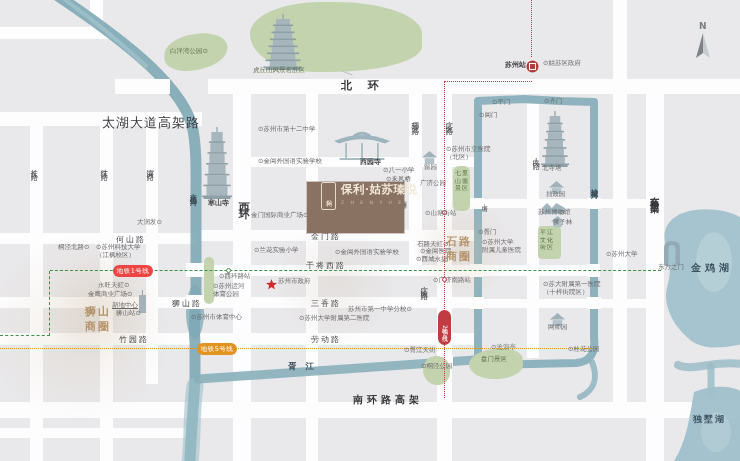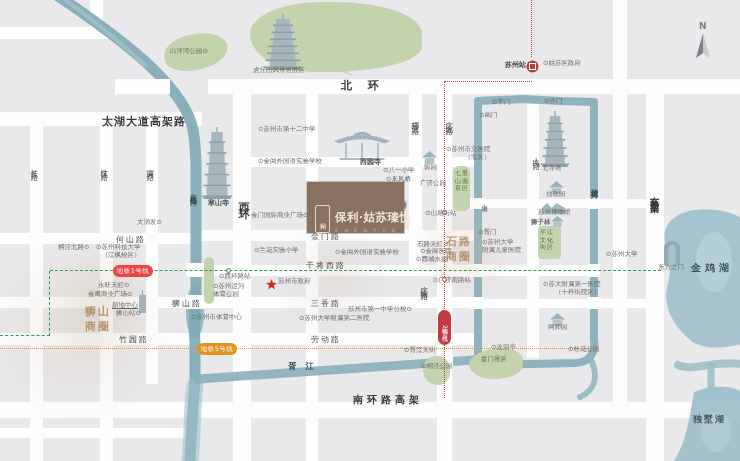--- a/index.html
+++ b/index.html
@@ -12,38 +12,38 @@
   .park{position:absolute;z-index:16;background:#c3d3ad}
   .wm{position:absolute;z-index:17;border-radius:50%;pointer-events:none}
   .mline{position:absolute;z-index:20}
   .mst{position:absolute;z-index:21;width:5px;height:5px;border-radius:50%;background:#fff;border:1.2px solid #888;box-sizing:border-box}
   .mpill{position:absolute;z-index:22;border-radius:7px;color:#fff;display:flex;align-items:center;justify-content:center;
          font-size:6.5px;letter-spacing:.5px;white-space:nowrap}
   .mpill.v{writing-mode:vertical-rl;font-size:6px;letter-spacing:1px}
   .icon{position:absolute;z-index:30}
   .lb{position:absolute;z-index:40;white-space:pre-line;line-height:1.3;color:#68686b;font-size:6.5px}
   .poib{color:#46464a;font-size:7px;font-weight:bold}
-  .ctr{text-align:right}
+  .ctr{text-align:left}
   .rl{font-size:8px;color:#48484c;letter-spacing:2px}
   .rlv{font-size:7.5px;color:#48484c;writing-mode:vertical-rl;letter-spacing:2px}
   .rlv.sm{font-size:6px;letter-spacing:1px;color:#6e6e72}
   .hwy{font-size:11px;font-weight:bold;color:#37373b;letter-spacing:6px}
-  .hwy2{font-size:11px;font-weight:bold;color:#37373b;letter-spacing:1px}
+  .hwy2{font-size:13px;font-weight:normal;color:#37373b;letter-spacing:1px}
   .hwy3{font-size:10px;font-weight:bold;color:#37373b;letter-spacing:4px}
   .hwyv{font-size:11px;font-weight:bold;color:#37373b;writing-mode:vertical-rl;letter-spacing:6px}
   .hwyv.sm2{font-size:9px;letter-spacing:2px}
   .wv{color:#3c5058;font-size:7px;writing-mode:vertical-rl;letter-spacing:2px;font-weight:bold}
   .wh{color:#3c4e56;font-size:8.5px;letter-spacing:9px;font-weight:bold}
   .lake{font-size:10px;letter-spacing:4px;color:#3d5360;font-weight:bold}
   .lake.sm3{font-size:9px;letter-spacing:2px}
   .biz{font-size:11px;font-weight:bold;color:#b18d63;letter-spacing:2px;line-height:1.35;opacity:.92}
   .pk{color:#5d7149;font-size:6.5px}
   .pkt{color:#4f6b3d;font-size:6px;line-height:1.25;letter-spacing:1px}
   .logo{position:absolute;left:307px;top:182px;width:97px;height:51px;background:#8a7262;z-index:50;
-        display:flex;align-items:flex-end;padding:0 8px;box-sizing:border-box;gap:5px;box-shadow:0 0 0 1px rgba(120,95,80,.35)}
+        display:flex;align-items:flex-start;padding:0 14px;box-sizing:border-box;gap:5px;box-shadow:0 0 0 1px rgba(120,95,80,.35)}
   .seal{width:13px;height:26px;border:1px solid #e7dac4;border-radius:2px;color:#efe3d0;font-size:6px;
         writing-mode:vertical-rl;display:flex;align-items:center;justify-content:center;letter-spacing:1px;flex:none}
   .lname{font-family:"DejaVu Serif","Liberation Serif",serif;color:#f3e9d9;font-size:11.5px;font-weight:bold;
          letter-spacing:.5px;white-space:nowrap}
   .len{color:#cdbba4;font-size:4.5px;letter-spacing:2.5px;margin-top:3px}
   .compass{position:absolute;left:693px;top:32px;z-index:45}
   .compassN{position:absolute;left:699px;top:21px;z-index:45;font-size:9px;color:#7b8085;font-weight:bold}
 </style>
 <title>保利·姑苏瑧悦 区位图</title></head>
 <body>
@@ -308,21 +308,21 @@
 附属儿童医院</div>
     <div class="lb" style="left: 433px; top: 276px;">⊙广济南路站</div>
     <div class="lb" style="left: 492px; top: 98px;">⊙平门</div>
     <div class="lb" style="left: 544px; top: 97px;">⊙齐门</div>
     <div class="lb" style="left: 479px; top: 111px;">⊙阊门</div>
     <div class="lb poib" style="left: 505px; top: 61px;">苏州站</div>
     <div class="lb" style="left: 543px; top: 59px;">⊙姑苏区政府</div>
     <div class="lb" style="left: 542px; top: 164px;">北寺塔</div>
     <div class="lb" style="left: 546px; top: 190px;">拙政园</div>
     <div class="lb" style="left: 538px; top: 208px;">苏州博物馆</div>
-    <div class="lb" style="left: 531px; top: 218px; font-weight: bold;">狮子林</div>
+    <div class="lb" style="left: 553px; top: 218px;">狮子林</div>
     <div class="lb pkt" style="left: 540px; top: 228px;">平江
 文化
 街区</div>
     <div class="lb" style="left: 606px; top: 250px;">⊙苏州大学</div>
     <div class="lb ctr" style="left: 543px; top: 280px;">⊙苏大附属第一医院
 （十梓街院区）</div>
     <div class="lb" style="left: 548px; top: 323px;">网师园</div>
     <div class="lb" style="left: 568px; top: 345px;">⊙桂花公园</div>
     <div class="lb" style="left: 491px; top: 343px;">⊙沧浪亭</div>
     <div class="lb" style="left: 404px; top: 346px;">⊙胥江天街</div>

